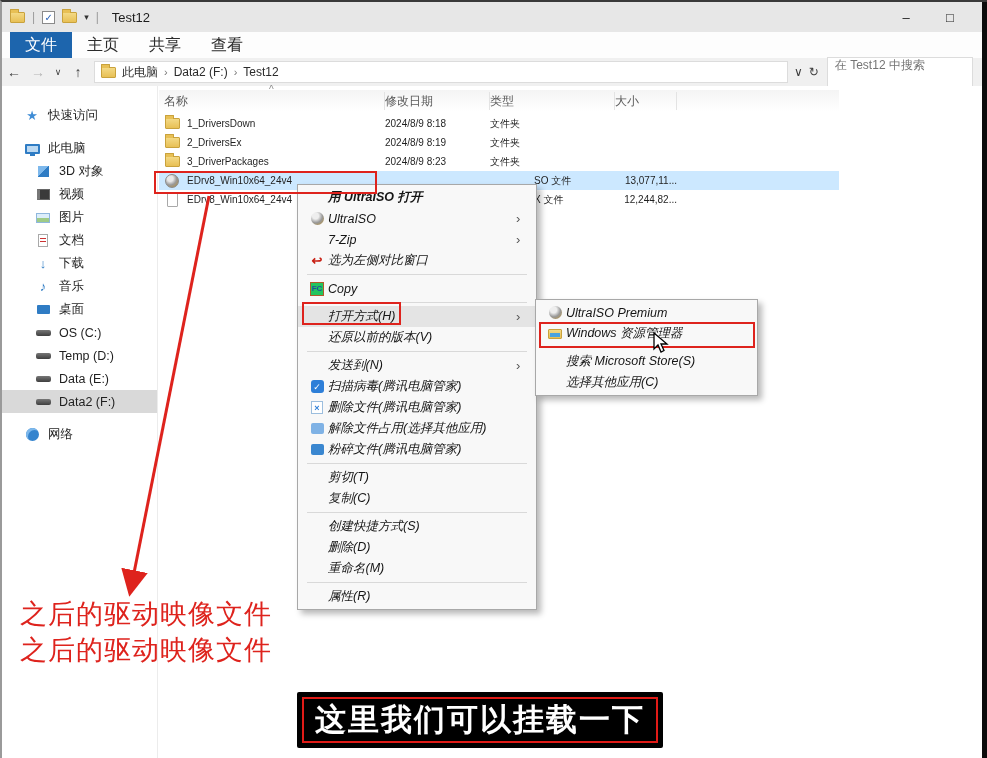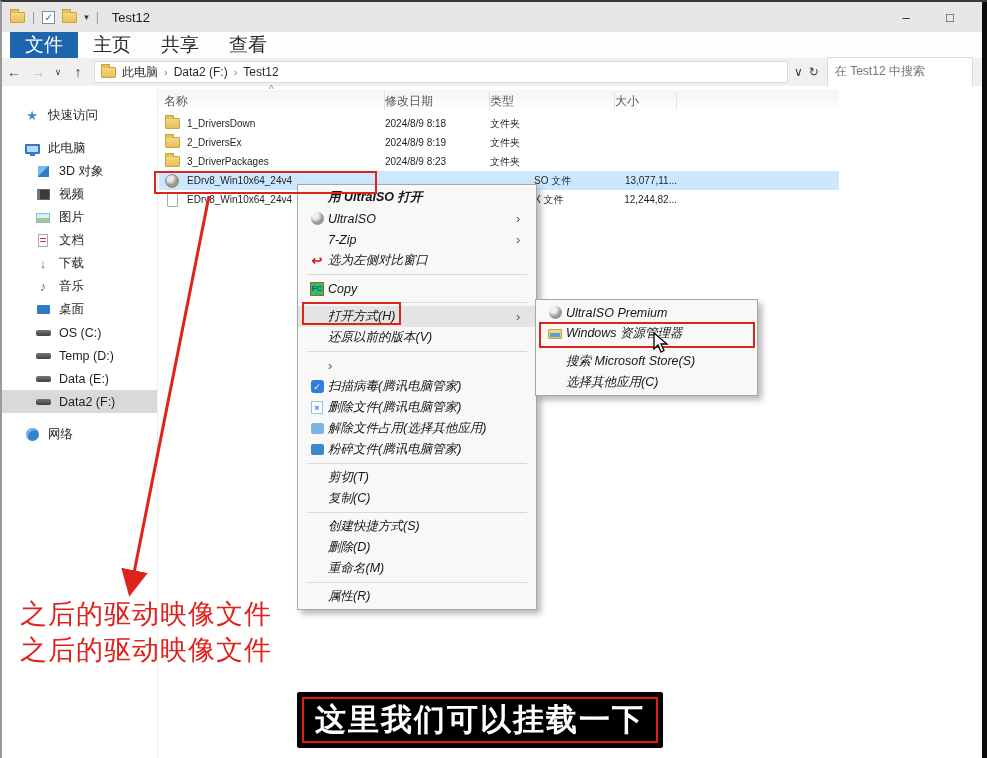--- a/index.html
+++ b/index.html
@@ -25,37 +25,37 @@
   .ifolder::before { content:""; position:absolute; left:-1px; top:-4px; width:7px; height:3px;
                      background:#e8c055; border:1px solid #c9a23c; border-bottom:none;
                      border-radius:1px 1px 0 0; }
   .icheckbox { width:13px; height:13px; border:1px solid #8a8a8a; background:#fff; color:#2a62b8;
                font-size:10px; line-height:11px; text-align:center; display:inline-block; }
   .caret { font-size:9px; color:#333; }
 
   
   .tabrow { position:absolute; left:0; top:30px; width:982px; height:26px; background:#fdfdfd;
             display:flex; align-items:stretch; padding-left:8px; }
-  .tab { padding:2px 15px; display:flex; align-items:center; font-size:19px; color:#2b2b2b; }
+  .tab { padding:2px 15px; display:flex; align-items:center; font-size:16px; color:#2b2b2b; }
   .tab.active { background:#1d65ad; color:#fff; }
 
   
   .addrrow { position:absolute; left:0; top:56px; width:982px; height:28px; background:#f0f0f0;
              display:flex; align-items:center; }
   .navbtn { width:24px; text-align:center; font-size:14px; color:#3c3c3c; }
   .navbtn.disabled { color:#b5b5b5; }
   .navbtn.small { width:16px; font-size:9px; }
   .crumbbox { margin-left:4px; width:694px; height:22px; background:#fff; border:1px solid #dcdcdc;
               display:flex; align-items:center; padding:0 6px; gap:6px; }
   .crumb { font-size:12px; color:#2b2b2b; }
   .crumb-sep { font-size:11px; color:#777; }
   .addr-ctrls { display:flex; align-items:center; gap:6px; margin-left:6px; color:#3c3c3c; }
   .addr-ctrls span { font-size:12px; }
   .searchbox { margin-left:8px; width:146px; height:30px; background:#fff; border:1px solid #dcdcdc;
-               display:flex; align-items:flex-end; padding:8px 7px; }
+               display:flex; align-items:flex-start; padding:0 7px; }
   .searchbox input { border:none; outline:none; width:100%; font-size:12px; color:#8a8a8a;
                      font-family:"Liberation Sans",sans-serif; background:transparent; }
 
   
   .main { position:absolute; left:0; top:84px; width:982px; height:674px; background:#fff; }
   .sidebar { position:absolute; left:0; top:0; width:156px; height:674px; background:#fff;
              border-right:1px solid #ececec; padding-top:18px; }
   .side-item { height:23px; display:flex; align-items:center; gap:8px; font-size:12.5px; color:#1f1f1f; }
   .side-item.lvl0 { padding-left:22px; }
   .side-item.lvl1 { padding-left:33px; }
@@ -397,20 +397,21 @@
       <span class="marrow">›</span>
     </div>
     <div class="mitem">
       <span class="mic"></span>
         <span class="mlabel">还原以前的版本(V)</span>
         <span class="marrow"></span>
     </div>
     <div class="msep"></div>
     <div class="mitem">
       <span class="mic"></span>
+        <span class="mlabel">发送到(N)</span>
       <span class="marrow">›</span>
     </div>
     <div class="mitem">
       <span class="mic">
           <span class="mi-shield">✓</span>
         </span>
       <span class="mlabel">扫描病毒(腾讯电脑管家)</span>
         <span class="marrow"></span>
     </div>
     <div class="mitem">

